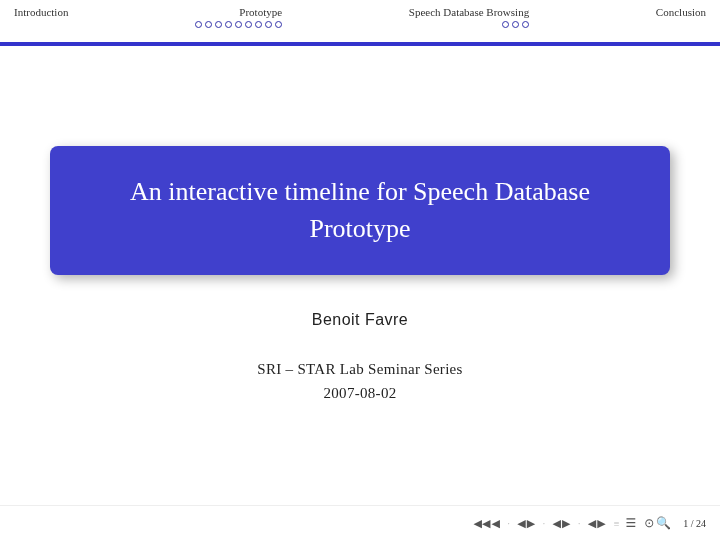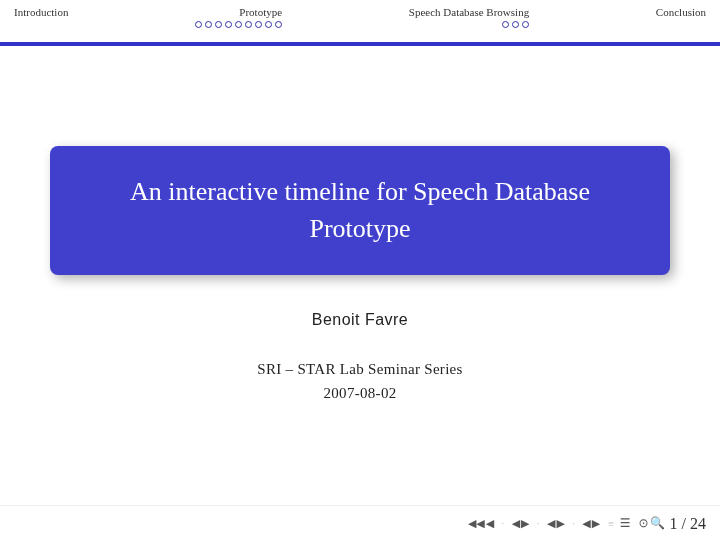--- a/index.html
+++ b/index.html
@@ -122,22 +122,23 @@
 
     .nav-controls {
       display: flex;
       align-items: center;
       gap: 4px;
       font-size: 10px;
       color: #555;
     }
 
     .page-counter {
-      font-size: 16px;
+      font-size: 10px;
       color: #333;
+      margin-left: 8px;
       text-align: right;
     }
 
     .beamer-icons {
       display: flex;
       align-items: center;
       gap: 2px;
     }
 
     .beamer-icon-group {

